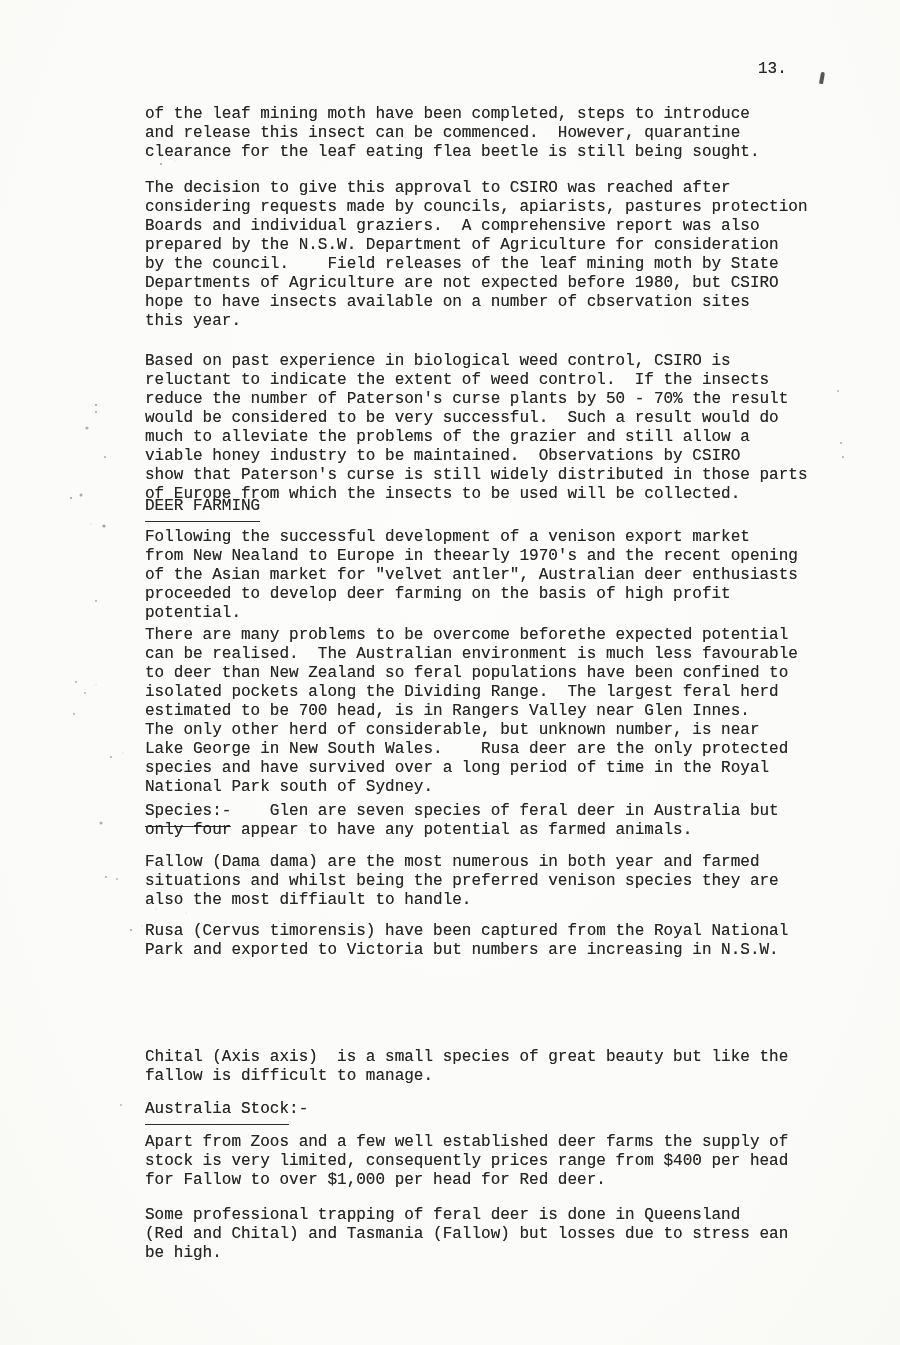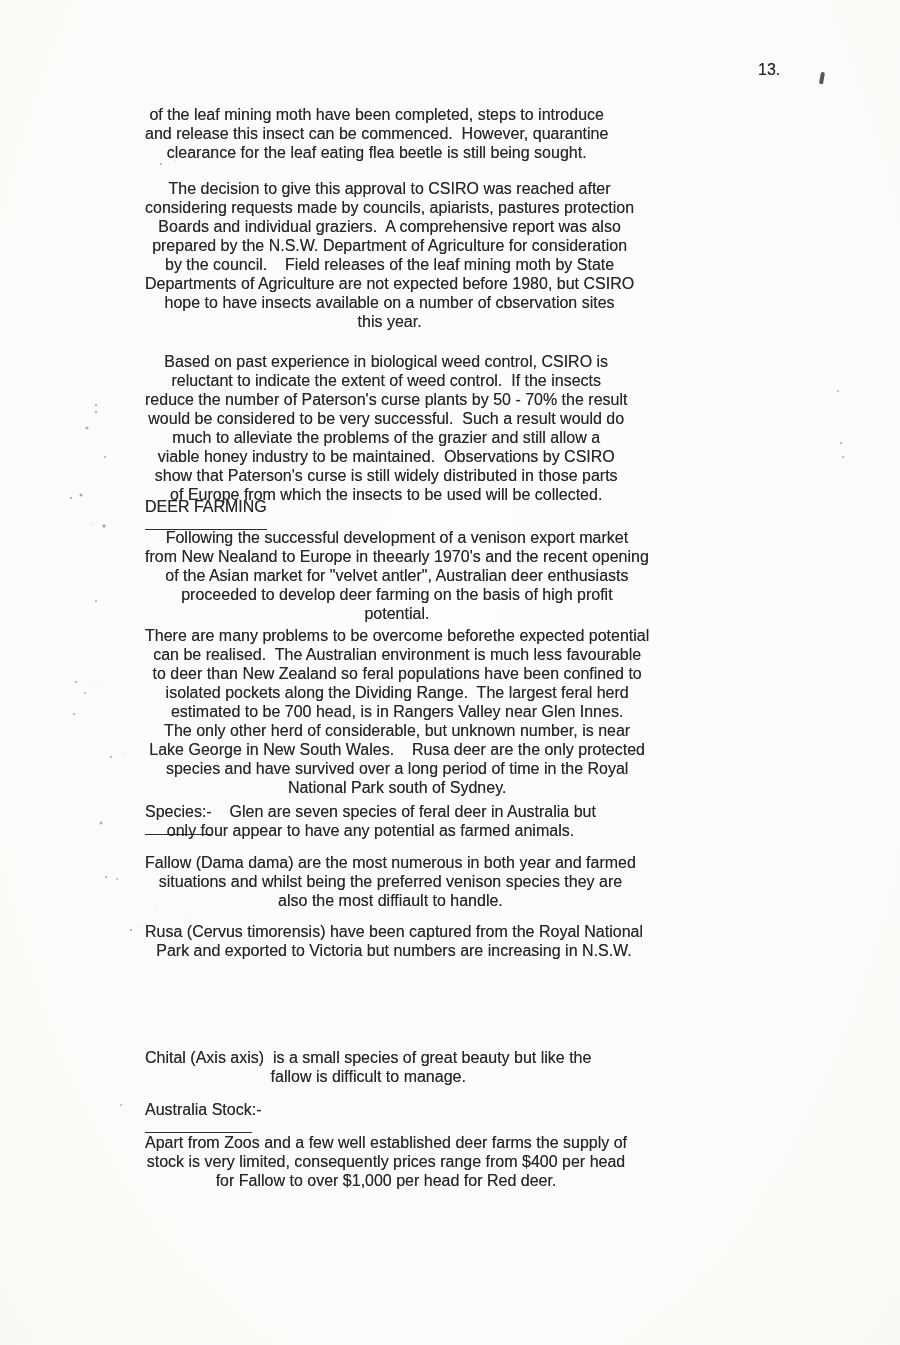--- a/index.html
+++ b/index.html
@@ -6,45 +6,44 @@
     margin: 0;
     padding: 0;
     background: #ffffff;
   }
   .page {
     position: relative;
     width: 900px;
     height: 1345px;
     overflow: hidden;
     background: radial-gradient(ellipse at 50% 40%, #fdfdfc 0%, #fbfbf9 65%, #f8f8f5 100%);
-    font-family: Liberation Sans, sans-serif;
+    font-family: Liberation Mono, monospace;
     color: #272727;
   }
   .blk {
     position: absolute;
     left: 145px;
     white-space: pre;
     font-size: 16px;
     line-height: 19px;
     letter-spacing: 0;
     text-shadow: 0 0 0.6px rgba(35,35,35,0.6);
-    text-align: center;
   }
   .pageno {
     position: absolute;
     left: 758px;
     top: 60px;
     white-space: pre;
     font-size: 16px;
     line-height: 19px;
     text-shadow: 0 0 0.6px rgba(35,35,35,0.6);
   }
   .u {
     border-bottom: 1.6px solid #2e2e2e;
-    padding-bottom: 14px;
+    padding-bottom: 6px;
   }
   
   .specks {
     position: absolute;
     top: 0; left: 0;
     width: 2px; height: 2px;
     background: transparent;
     border-radius: 50%;
     box-shadow:
       160px 163px 0 0 rgba(70,70,70,0.45),
@@ -150,14 +149,17 @@
 
   <div class="blk" style="top:1048px">Chital (Axis axis)  is a small species of great beauty but like the
 fallow is difficult to manage.</div>
 
   <div class="blk" style="top:1100px"><span class="u">Australia Stock</span><span>:-</span></div>
 
   <div class="blk" style="top:1133px">Apart from Zoos and a few well established deer farms the supply of
 stock is very limited, consequently prices range from $400 per head
 for Fallow to over $1,000 per head for Red deer.</div>
 
+  <div class="blk" style="top:1206px">Some professional trapping of feral deer is done in Queensland
+(Red and Chital) and Tasmania (Fallow) but losses due to stress ean
+be high.</div>
 
 </div>
 
 </body></html>

